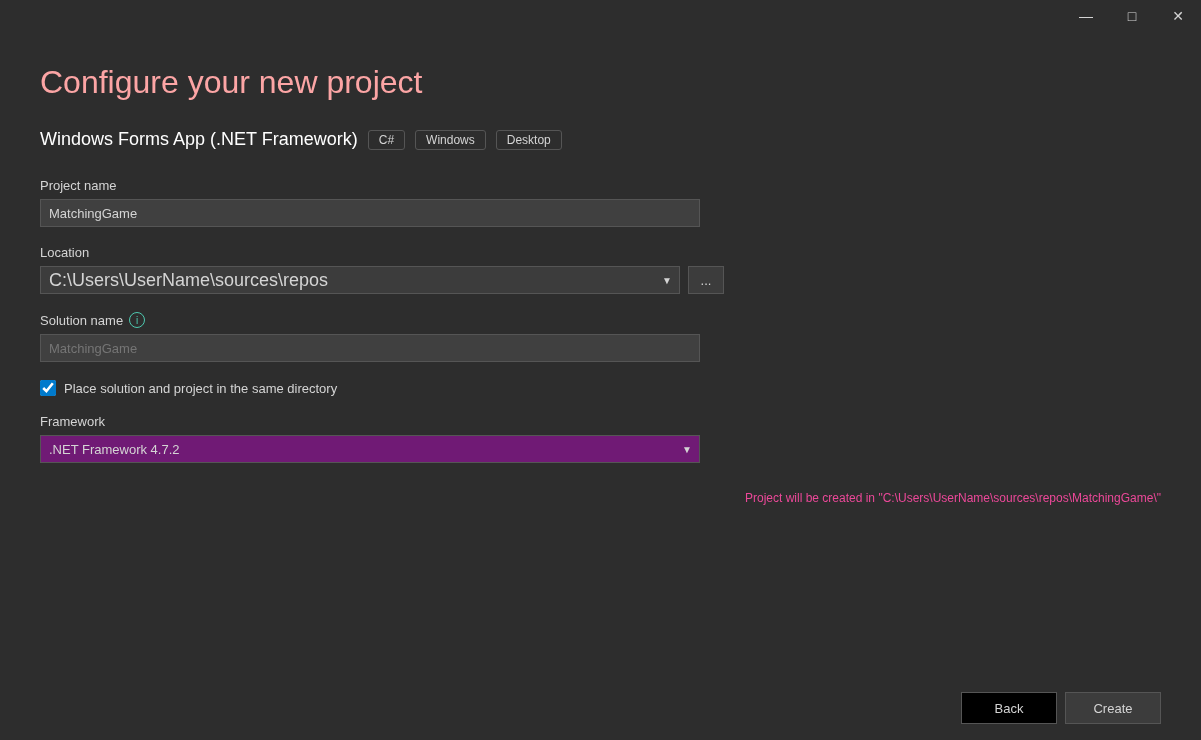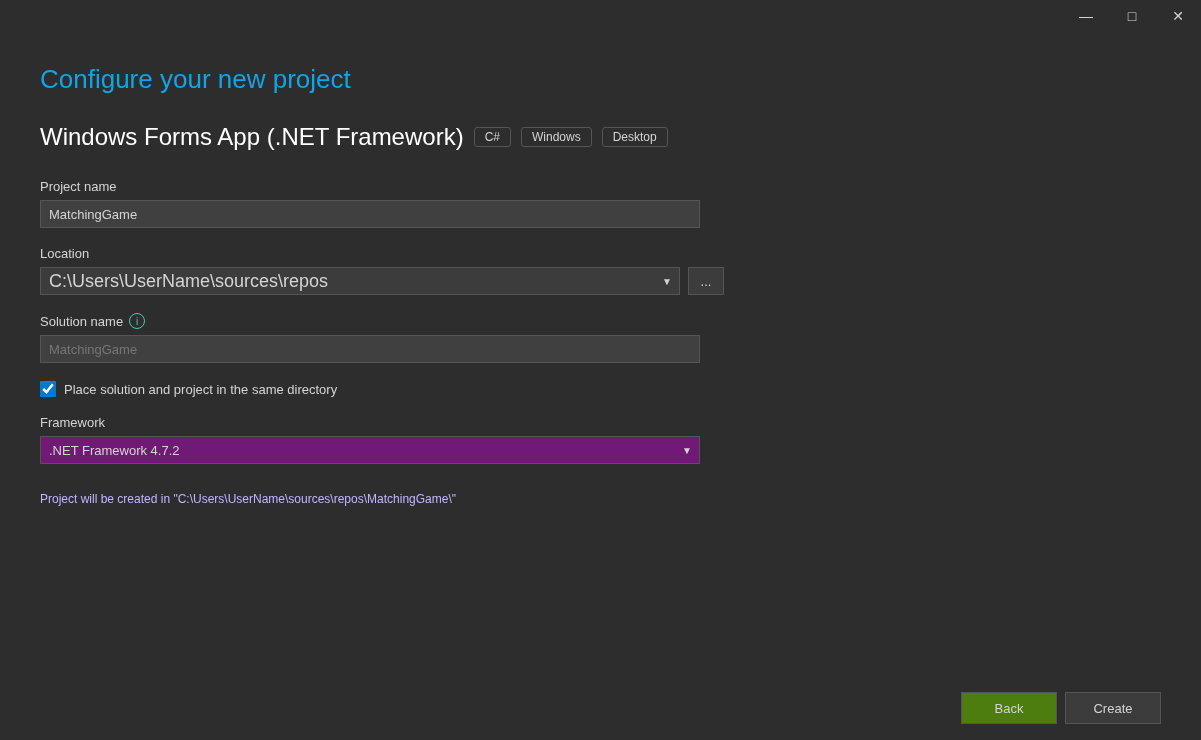--- a/index.html
+++ b/index.html
@@ -55,35 +55,35 @@
     }
 
     .content {
       flex: 1;
       padding: 32px 40px;
       display: flex;
       flex-direction: column;
     }
 
     .page-title {
-      font-size: 26px;
+      font-size: 32px;
       font-weight: 300;
-      color: #0ea5e9;
+      color: #fca5a5;
       margin-bottom: 28px;
     }
 
     .subtitle-row {
       display: flex;
       align-items: center;
       gap: 10px;
       margin-bottom: 28px;
     }
 
     .subtitle {
-      font-size: 24px;
+      font-size: 18px;
       font-weight: 400;
       color: #ffffff;
     }
 
     .tag {
       padding: 2px 10px;
       border: 1px solid #555;
       border-radius: 3px;
       font-size: 12px;
       color: #d4d4d4;
@@ -209,38 +209,39 @@
       cursor: pointer;
     }
 
     .checkbox-label {
       font-size: 13px;
       color: #d4d4d4;
     }
 
     .project-path-info {
       font-size: 12px;
-      color: #c4b5fd;
+      color: #ec4899;
       margin-top: 10px;
+      text-align: right;
     }
 
     .footer {
       display: flex;
       justify-content: flex-end;
       align-items: center;
       gap: 8px;
       padding: 16px 40px;
       flex-shrink: 0;
     }
 
     .footer-btn {
       width: 96px;
       height: 32px;
       border: 1px solid #555;
-      background: #4d7c0f;
+      background: #000000;
       color: #d4d4d4;
       font-size: 13px;
       font-family: 'Segoe UI', sans-serif;
       cursor: pointer;
       display: flex;
       align-items: center;
       justify-content: center;
     }
 
     .footer-btn.primary {

